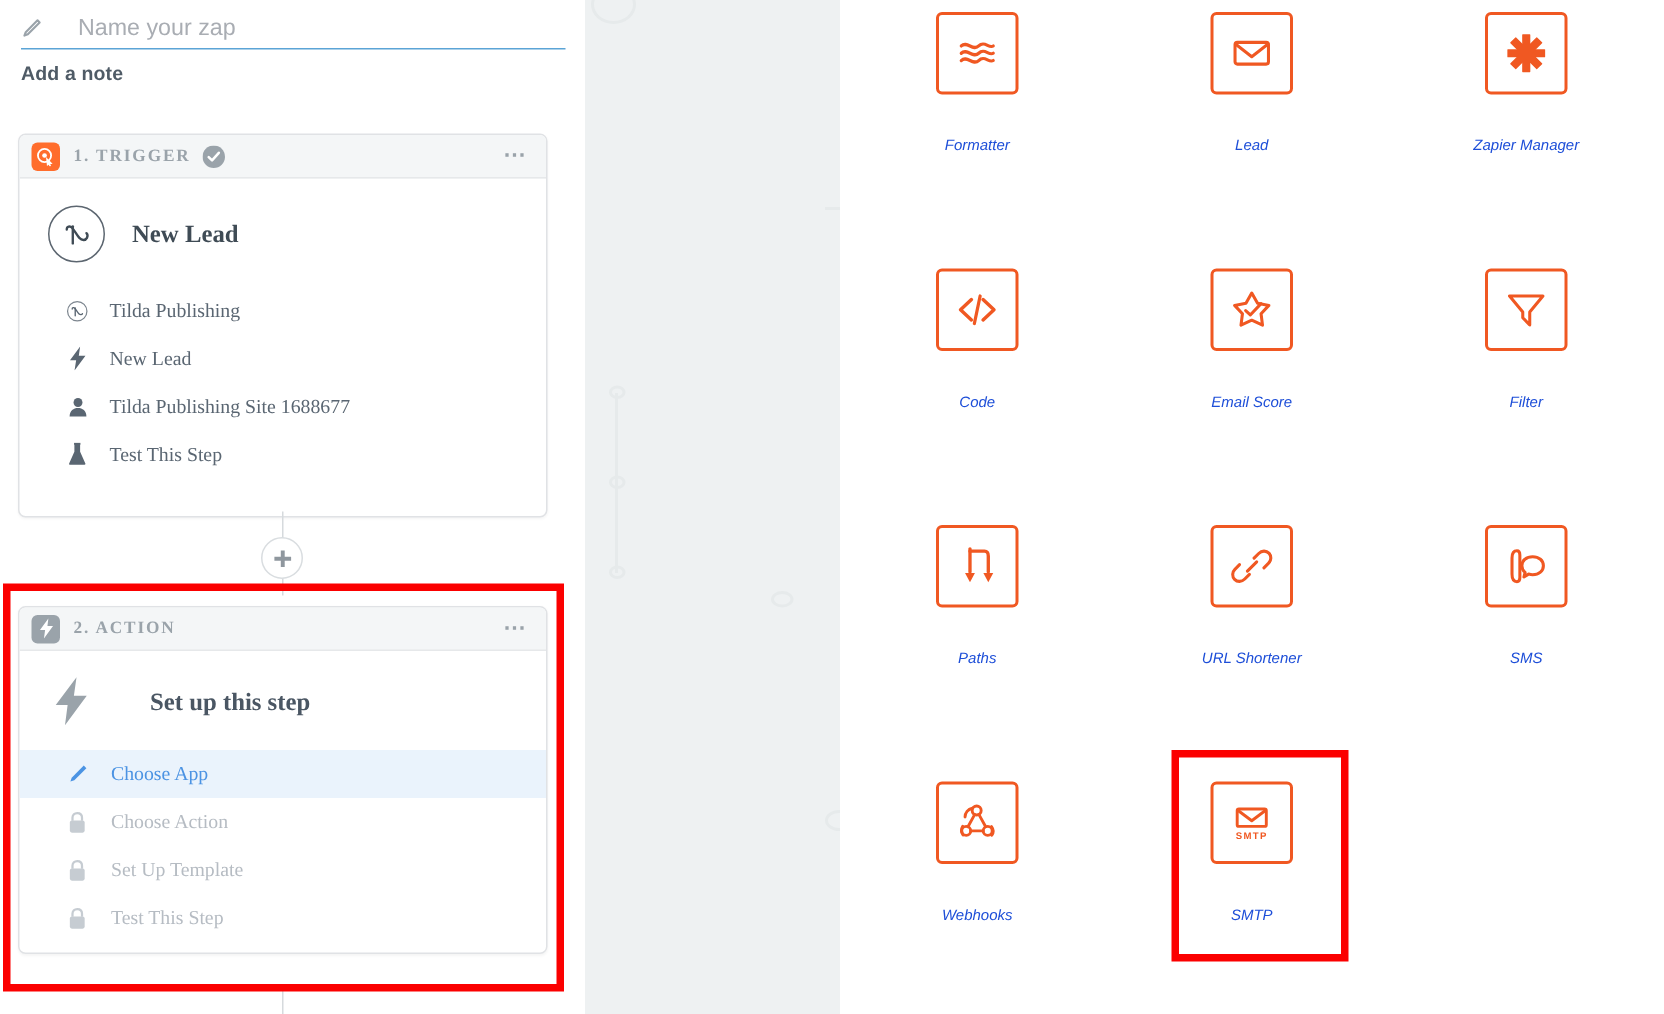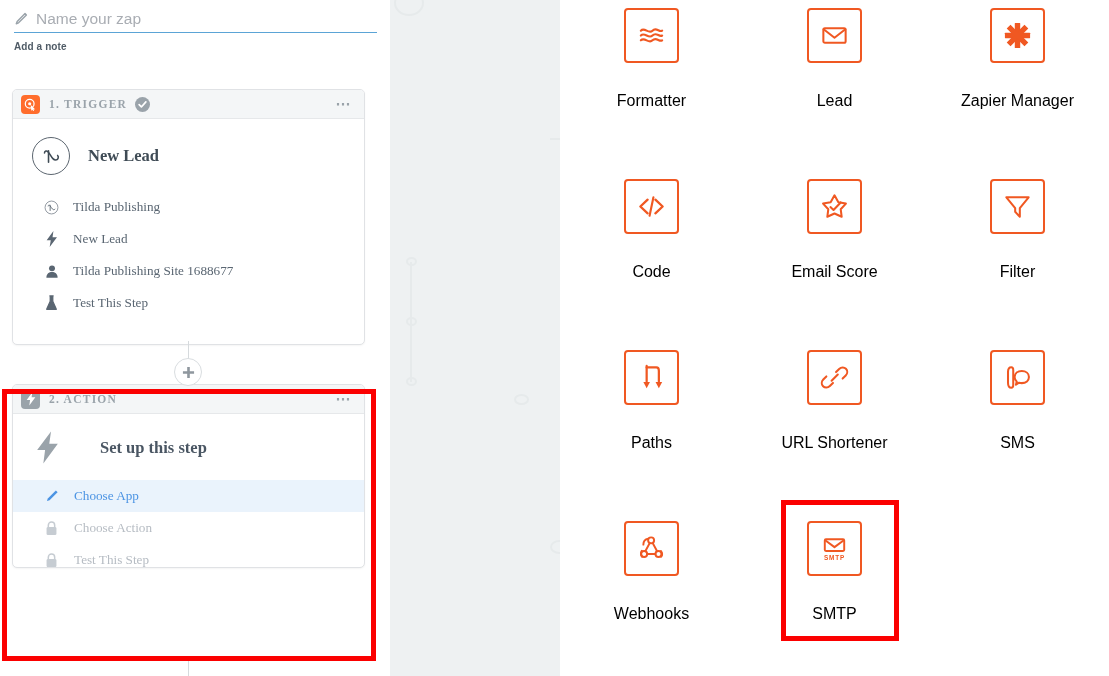--- a/index.html
+++ b/index.html
@@ -31,39 +31,39 @@
 
   
   #zap-name-row {
     position: absolute;
     left: 14px; top: 6px;
     width: 363px;
     height: 27px;
     border-bottom: 1px solid #5ba4d6;
     display: flex;
     align-items: center;
-    gap: 8px;
+    gap: 24px;
   }
   #zap-name-row .pencil { flex: 0 0 auto; line-height: 0; }
   #zap-name-input {
     border: none;
     outline: none;
     background: transparent;
     font-family: "Liberation Sans", sans-serif;
     font-size: 15.5px;
     color: #4a4a4a;
     width: 320px;
     padding: 0;
   }
   #zap-name-input::placeholder { color: #a9adb3; }
 
   #add-note {
     position: absolute;
     left: 14px; top: 41px;
-    font-size: 10px;
+    font-size: 13px;
     color: #4f5b66;
     font-weight: bold;
     letter-spacing: .1px;
     cursor: pointer;
   }
 
   
   .step-card {
     position: absolute;
     left: 12px;
@@ -259,22 +259,23 @@
   }
   .app-tile {
     width: 55px; height: 55px;
     border: 2px solid #f05822;
     border-radius: 4px;
     display: flex; align-items: center; justify-content: center;
     background: #ffffff;
   }
   .app-label {
     margin-top: 29px;
-    font-size: 16px;
-    color: #000000;
+    font-size: 10px;
+    color: #1d4ed8;
+    font-style: italic;
   }
   
   #webhooks-highlight {
     position: absolute;
     left: 781px; top: 500px;
     width: 118px; height: 141px;
     border: 5px solid #fb0000;
     z-index: 7;
     pointer-events: none;
   }
@@ -374,21 +375,21 @@
     </div>
 
     <div id="connector-line-top"></div>
     <div id="add-step-button">
       <svg width="13" height="13" viewBox="0 0 14 14">
         <path d="M5.6 1 H8.4 V5.6 H13 V8.4 H8.4 V13 H5.6 V8.4 H1 V5.6 H5.6 Z" fill="#8f979e"></path>
       </svg>
     </div>
     <div id="connector-line-bot"></div>
 
-    <div class="step-card" id="action-card" style="top:384px;height:184px;">
+    <div class="step-card" id="action-card" style="top:404px;height:232px;">
       <div class="step-header">
         <span class="step-badge action">
           <svg width="12" height="14" viewBox="0 0 14 18">
             <path d="M8.6 0.5 L1.4 10.2 L5.8 10.2 L4.8 17.5 L12.6 6.9 L7.8 6.9 Z" fill="#ffffff"></path>
           </svg>
         </span>
         <span class="step-title">2. ACTION</span>
         <span class="dots">⋯</span>
       </div>
 
@@ -416,20 +417,29 @@
           <div class="setup-row">
             <span class="r-ico">
               <svg width="13" height="15" viewBox="0 0 14 17">
                 <path d="M3.4 7 V4.8 C3.4 2.6 4.9 1.2 7 1.2 C9.1 1.2 10.6 2.6 10.6 4.8 V7" fill="none" stroke="#c6ccd2" stroke-width="1.7"></path>
                 <rect x="1.4" y="6.8" width="11.2" height="9.2" rx="1.6" fill="#c6ccd2"></rect>
               </svg>
             </span>
             <span class="r-txt">Choose Action</span>
           </div>
 
+          <div class="setup-row">
+            <span class="r-ico">
+              <svg width="13" height="15" viewBox="0 0 14 17">
+                <path d="M3.4 7 V4.8 C3.4 2.6 4.9 1.2 7 1.2 C9.1 1.2 10.6 2.6 10.6 4.8 V7" fill="none" stroke="#c6ccd2" stroke-width="1.7"></path>
+                <rect x="1.4" y="6.8" width="11.2" height="9.2" rx="1.6" fill="#c6ccd2"></rect>
+              </svg>
+            </span>
+            <span class="r-txt">Set Up Template</span>
+          </div>
 
           <div class="setup-row">
             <span class="r-ico">
               <svg width="13" height="15" viewBox="0 0 14 17">
                 <path d="M3.4 7 V4.8 C3.4 2.6 4.9 1.2 7 1.2 C9.1 1.2 10.6 2.6 10.6 4.8 V7" fill="none" stroke="#c6ccd2" stroke-width="1.7"></path>
                 <rect x="1.4" y="6.8" width="11.2" height="9.2" rx="1.6" fill="#c6ccd2"></rect>
               </svg>
             </span>
             <span class="r-txt">Test This Step</span>
           </div>

